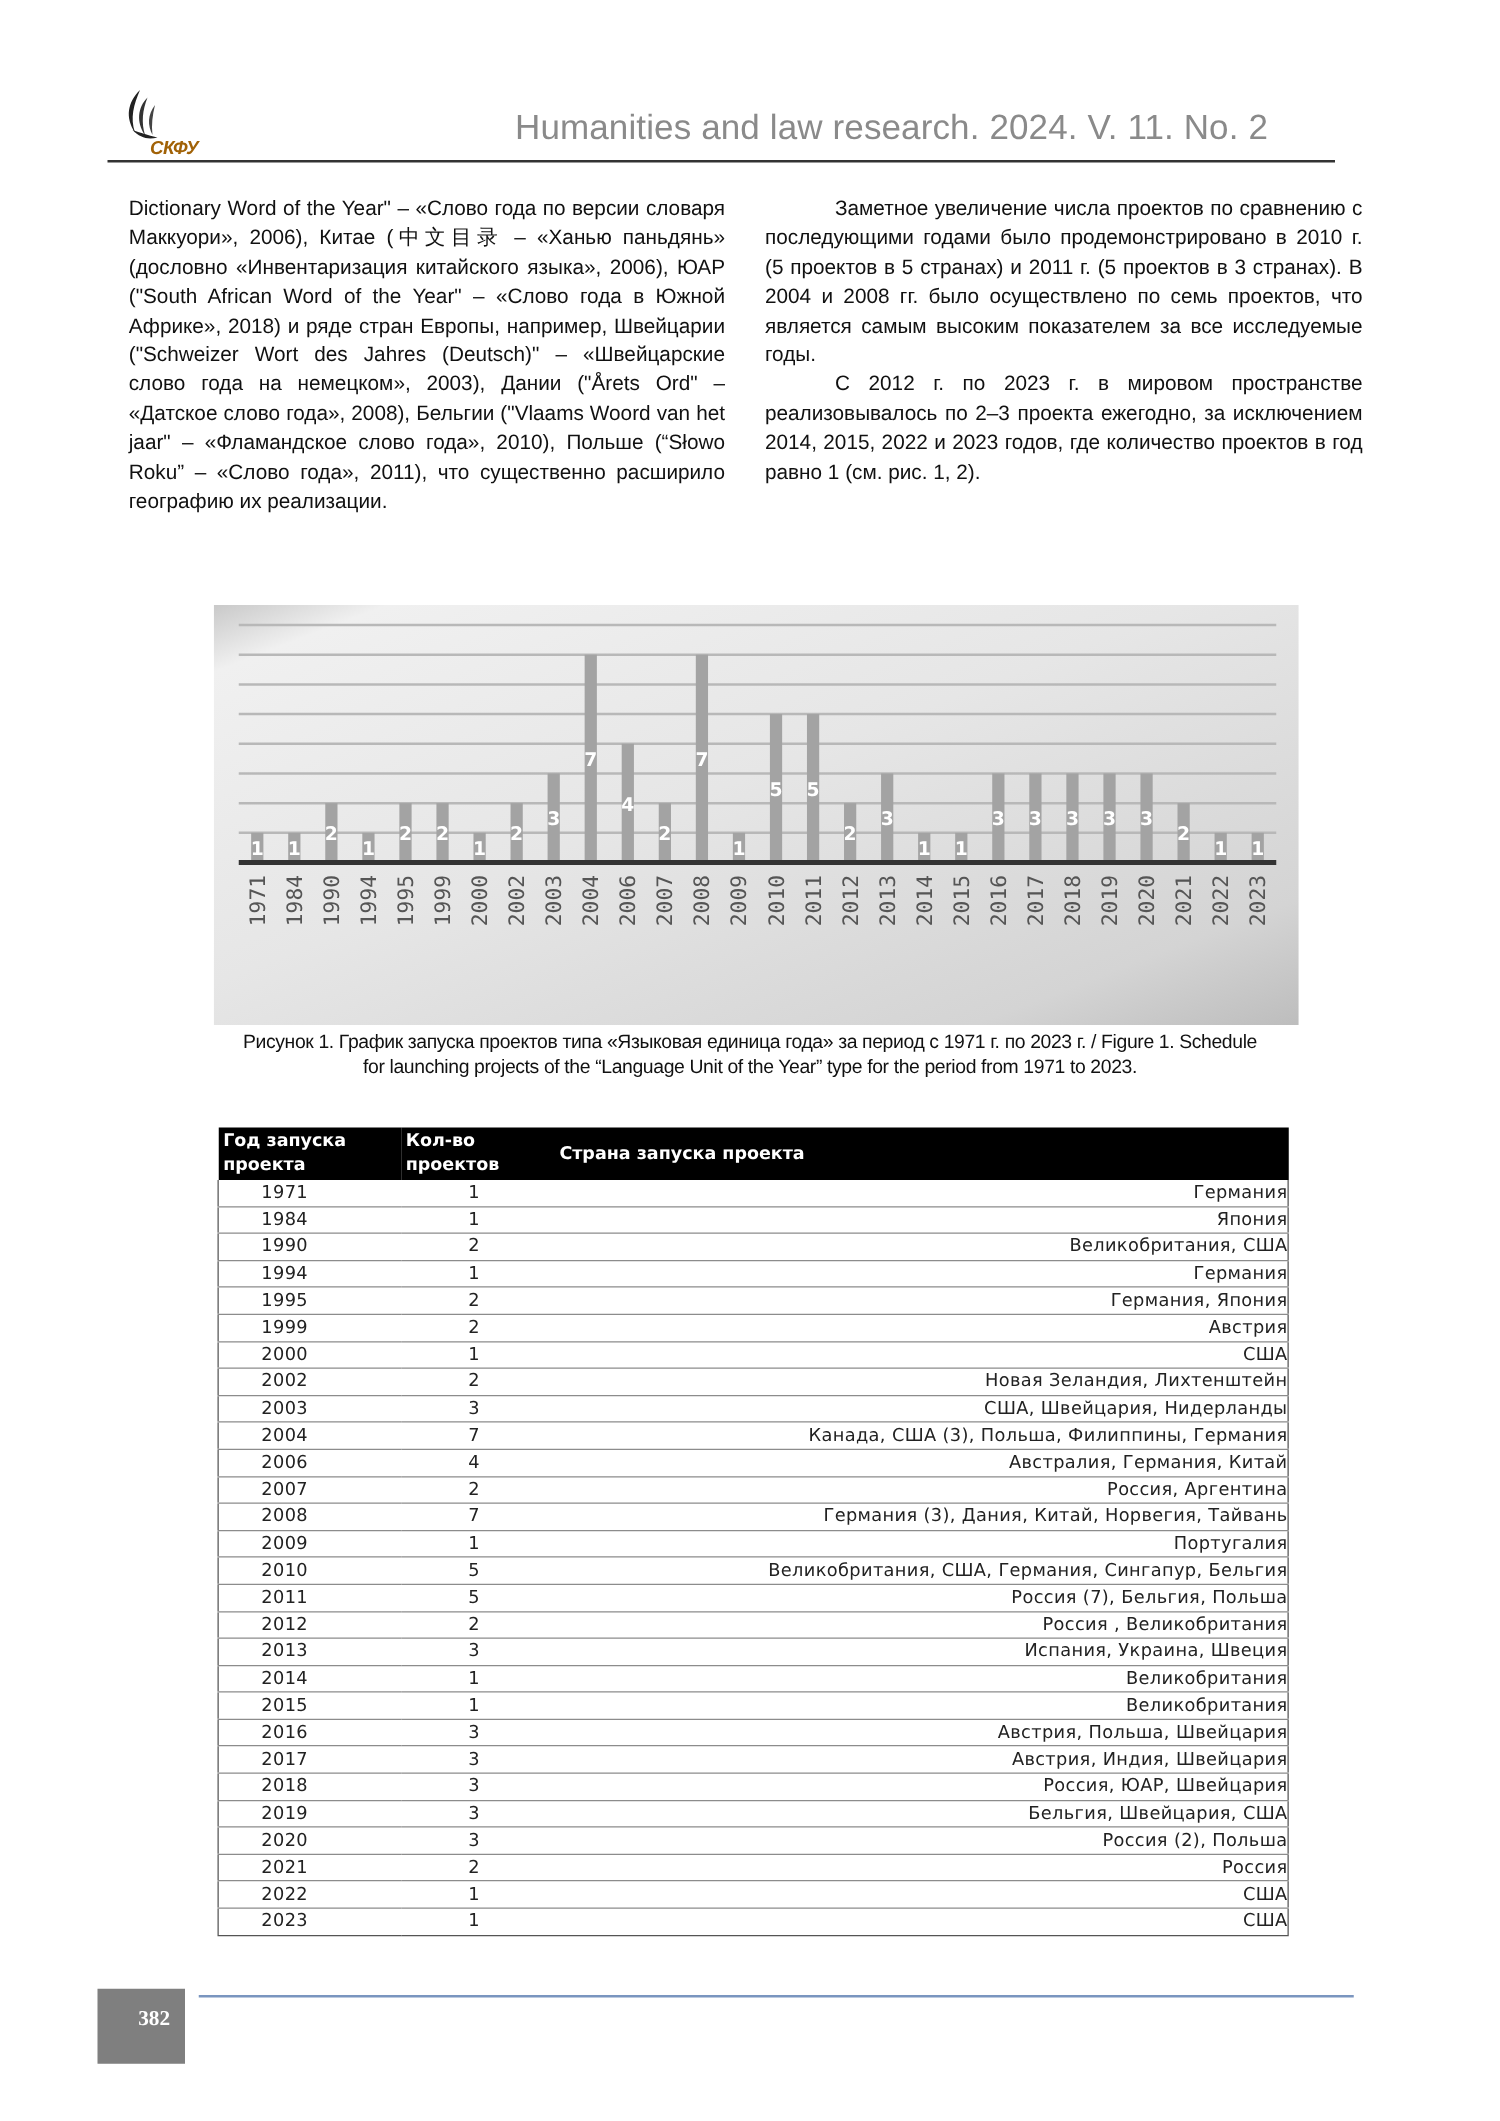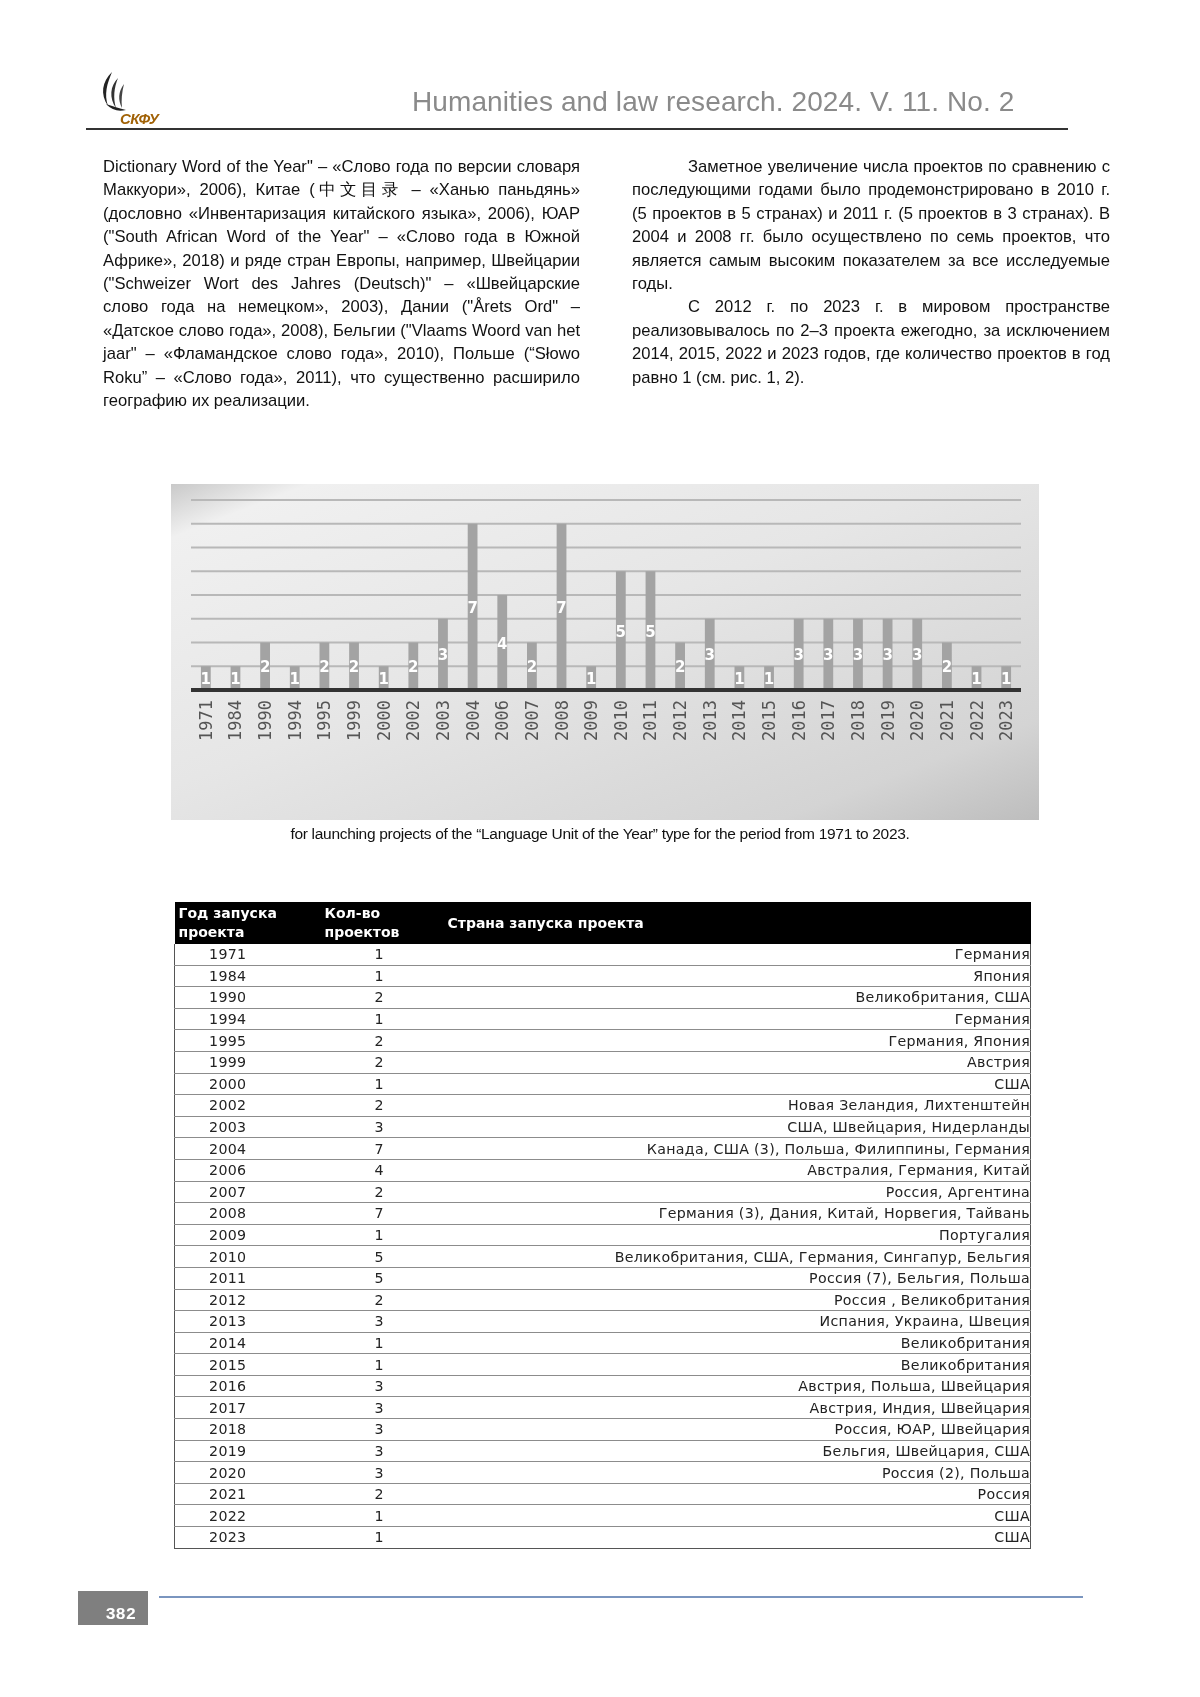--- a/index.html
+++ b/index.html
@@ -13,21 +13,21 @@
     .logo-text { position: absolute; left: 22px; top: 40px; font-family: "Liberation Sans", sans-serif;
                  font-size: 15px; font-weight: bold; font-style: italic; letter-spacing: -0.5px; color: #a16207; }
     .journal-title { position: absolute; left: 412px; top: 86px; font-size: 28px; color: #8a8a8a;
                      letter-spacing: 0.1px; }
     .header-rule { position: absolute; left: 86px; top: 128px; width: 982px; height: 2px; background: #333; }
 
     
     .col { position: absolute; font-size: 16.6px; line-height: 23.4px; text-align: justify; color: #111; }
     .col p { margin: 0; }
     .col-left { left: 103px; top: 155px; width: 477px; }
-    .col-right { left: 632px; top: 155px; width: 478px; }
+    .col-right { left: 612px; top: 155px; width: 478px; }
     .indent { text-indent: 56px; }
 
     
     .chart { position: absolute; left: 171px; top: 484px; width: 868px; height: 336px; }
     .chart svg { display: block; }
     .tick-label { font-family: "DejaVu Sans Mono", monospace; font-size: 17px; fill: #555; }
     .bar-label { font-family: "DejaVu Sans", sans-serif; font-size: 15px; fill: #ffffff; font-weight: bold; }
 
     .caption { position: absolute; left: 110px; width: 980px; text-align: center; font-size: 15.5px;
                line-height: 20px; color: #111; letter-spacing: -0.3px; }
@@ -43,22 +43,22 @@
     table.data th.c2 { width: 115px; margin-left: 28px; }
     table.data td { font-size: 14.2px; height: 20.6px; line-height: 20px; padding: 0; color: #222;
                     border-bottom: 1.5px solid #8c8c8c; letter-spacing: 0.3px; }
     table.data td.c1 { text-align: center; padding-right: 40px; }
     table.data td.c2 { text-align: left; padding-left: 54px; }
     table.data td.c3 { text-align: right; padding-left: 6px; }
     table.data tbody { border-left: 1.5px solid #555; border-right: 1.5px solid #555; }
     table.data tbody tr:last-child td { border-bottom: 1.5px solid #555; }
 
     
-    .page-num { position: absolute; left: 78px; top: 1591px; width: 70px; height: 34px; background: #7f7f7f;
-                color: #fff; font-family: Liberation Mono, monospace; font-weight: bold; font-size: 17px;
+    .page-num { position: absolute; left: 78px; top: 1591px; width: 70px; height: 60px; background: #7f7f7f;
+                color: #fff; font-family: Liberation Serif, serif; font-weight: bold; font-size: 17px;
                 line-height: 48px; text-align: right; box-sizing: border-box; padding-right: 12px; }
     .footer-rule { position: absolute; left: 159px; top: 1596px; width: 924px; height: 2px; background: #7a95bf; }
   </style>
 </head>
 <body>
 
 <div class="page">
 
   <div class="logo">
     <svg width="60" height="50" viewBox="0 0 60 50">
@@ -188,20 +188,21 @@
           <text x="0" y="0" transform="translate(692.9642857142857,216) rotate(-90)" text-anchor="end" class="tick-label">2018</text>
           <text x="0" y="0" transform="translate(722.6071428571429,216) rotate(-90)" text-anchor="end" class="tick-label">2019</text>
           <text x="0" y="0" transform="translate(752.25,216) rotate(-90)" text-anchor="end" class="tick-label">2020</text>
           <text x="0" y="0" transform="translate(781.8928571428571,216) rotate(-90)" text-anchor="end" class="tick-label">2021</text>
           <text x="0" y="0" transform="translate(811.5357142857142,216) rotate(-90)" text-anchor="end" class="tick-label">2022</text>
           <text x="0" y="0" transform="translate(841.1785714285714,216) rotate(-90)" text-anchor="end" class="tick-label">2023</text>
         </g>
     </svg>
   </div>
   <div class="caption caption-1">
+    <div>Рисунок 1. График запуска проектов типа «Языковая единица года» за период с 1971 г. по 2023 г. / Figure 1. Schedule</div>
     <div>for launching projects of the “Language Unit of the Year” type for the period from 1971 to 2023.</div>
   </div>
 
   <div class="table-wrap">
     <table class="data">
       <thead>
         <tr>
           <th class="c1">Год запуска проекта</th>
           <th class="c2">Кол-во проектов</th>
           <th class="c3">Страна запуска проекта</th>

